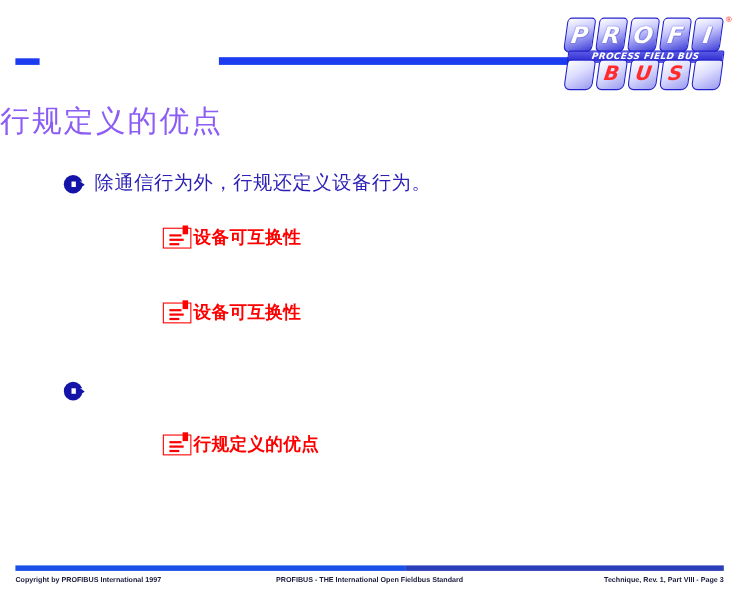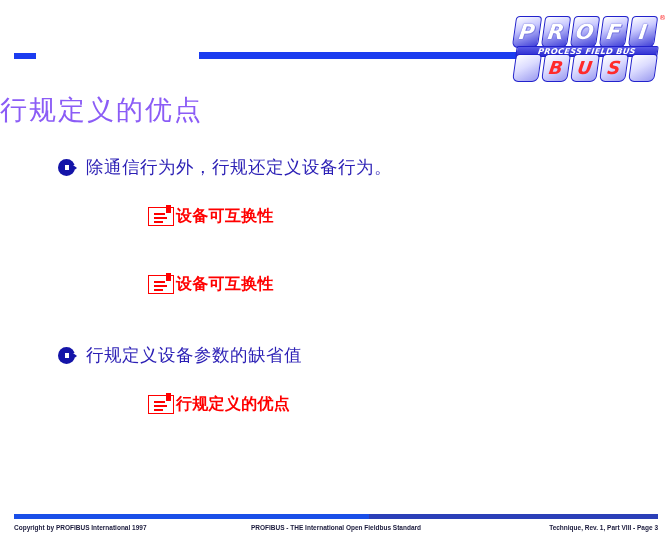--- a/index.html
+++ b/index.html
@@ -327,21 +327,20 @@
     </div>
   </div>
 
   <div class="block blk2">
     <div class="bullet-row">
       <div class="bullet-icon">
         <div class="circ"></div>
           <div class="notch"></div>
           <div class="arw"></div>
       </div>
-      <div class="bullet-text">行规定义设备参数的缺省值</div>
     </div>
     <div class="sub-row">
       <div class="doc-icon">
         <div class="ln ln1"></div>
           <div class="ln ln2"></div>
           <div class="ln ln3"></div>
           <div class="stamp"></div>
       </div>
       <div class="sub-text">行规定义的优点</div>
     </div>

